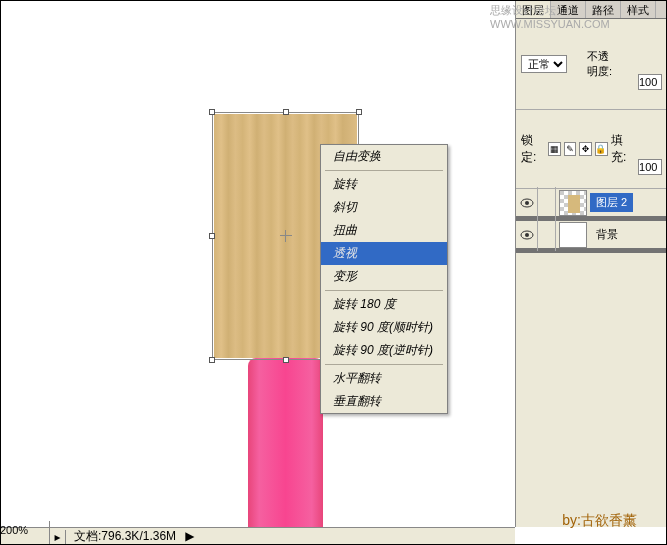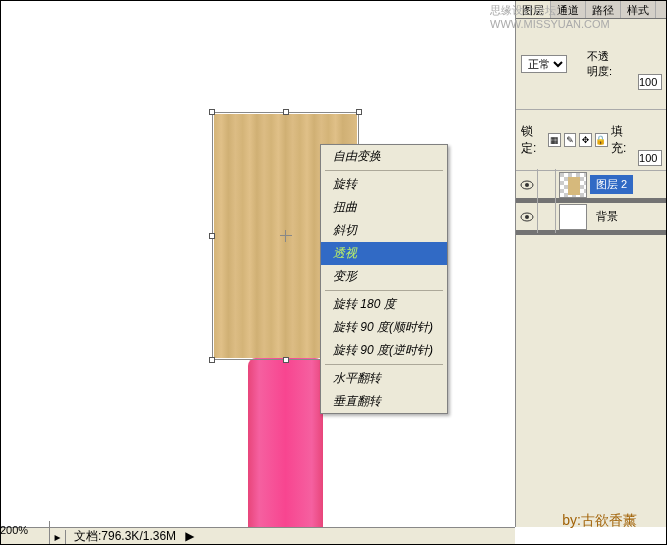--- a/index.html
+++ b/index.html
@@ -24,34 +24,34 @@
 .h-br { right: -4px; bottom: -4px; }
 .center-mark { position: absolute; left: calc(50% - 6px); top: calc(50% - 6px); width: 12px; height: 12px; }
 .center-mark::before, .center-mark::after { content: ''; position: absolute; background: #888; }
 .center-mark::before { left: 0; top: 5px; width: 12px; height: 1px; }
 .center-mark::after { left: 5px; top: 0; width: 1px; height: 12px; }
 
 .pink-rect { position: absolute; left: 248px; top: 358px; width: 75px; height: 180px; background: linear-gradient(90deg, #e8457a 0%, #f560a0 15%, #f84590 50%, #f560a0 85%, #e8457a 100%); border-radius: 8px 8px 0 0; }
 
 .context-menu { position: absolute; left: 320px; top: 144px; width: 128px; background: #ece9d8; border: 1px solid #808080; box-shadow: 2px 2px 3px rgba(0,0,0,0.3); z-index: 50; }
 .menu-item { padding: 3px 12px; cursor: default; }
-.menu-item.highlighted { background: #316ac5; color: #bef264; }
+.menu-item.highlighted { background: #316ac5; color: #e5e5e5; }
 .menu-sep { height: 1px; background: #aca899; margin: 2px 4px; }
 
 .panel-area { position: absolute; right: 0; top: 0; width: 152px; height: 527px; background: #ece9d8; border-left: 1px solid #888; }
 .panel-tabs { display: flex; background: #d4d0c8; border-bottom: 1px solid #737373; height: 19px; }
 .panel-tab { padding: 3px 6px; font-size: 11px; border-right: 1px solid #aaa; }
 .panel-tab.active { background: #ece9d8; }
 
 .panel-row { display: flex; align-items: center; padding: 19px 5px; gap: 20px; }
 .blend-select { width: 62px; height: 18px; background: #fff; border: 1px solid #888; font-size: 11px; padding-left: 2px; }
 .opacity-label { font-size: 11px; }
 .opacity-val { width: 24px; height: 16px; background: #fff; border: 1px solid #888; font-size: 11px; text-align: left; padding-right: 2px; margin-top: 36px; }
 
-.lock-row { display: flex; align-items: center; padding: 4px 5px; gap: 3px; border-top: 1px solid #aaa; border-bottom: 1px solid #aaa; }
+.lock-row { display: flex; align-items: center; padding: 13px 5px; gap: 3px; border-top: 1px solid #aaa; border-bottom: 1px solid #aaa; }
 .lock-icon { width: 14px; height: 14px; border: 1px solid #888; background: #fff; font-size: 9px; text-align: center; line-height: 12px; }
 
 .layer-list { background: #ece9d8; }
 .layer-item { display: flex; align-items: center; height: 32px; border-bottom: 5px solid #737373; }
 .layer-item.selected .layer-name { background: #316ac5; color: #fff; }
 .eye-col { width: 22px; height: 32px; display: flex; align-items: center; justify-content: center; border-right: 1px solid #aaa; }
 .eye-icon { width: 14px; height: 10px; }
 .link-col { width: 18px; height: 32px; border-right: 1px solid #aaa; }
 .thumb { width: 28px; height: 26px; margin: 0 3px; border: 1px solid #888; background: #fff; }
 .thumb.checker { background: repeating-conic-gradient(#fff 0 25%, #ccc 0 50%) 0 0/8px 8px; position: relative; }
@@ -82,22 +82,22 @@
     <div class="handle h-bl"></div>
     <div class="handle h-bm"></div>
     <div class="handle h-br"></div>
     <div class="center-mark"></div>
   </div>
 
   <div class="context-menu" id="ctx-menu">
       <div class="menu-item">自由变换</div>
       <div class="menu-sep"></div>
       <div class="menu-item">旋转</div>
+      <div class="menu-item">斜切</div>
       <div class="menu-item">扭曲</div>
-      <div class="menu-item">斜切</div>
       <div class="menu-item highlighted">透视</div>
       <div class="menu-item">变形</div>
       <div class="menu-sep"></div>
       <div class="menu-item">旋转 180 度</div>
       <div class="menu-item">旋转 90 度(顺时针)</div>
       <div class="menu-item">旋转 90 度(逆时针)</div>
       <div class="menu-sep"></div>
       <div class="menu-item">水平翻转</div>
       <div class="menu-item">垂直翻转</div>
     </div>

